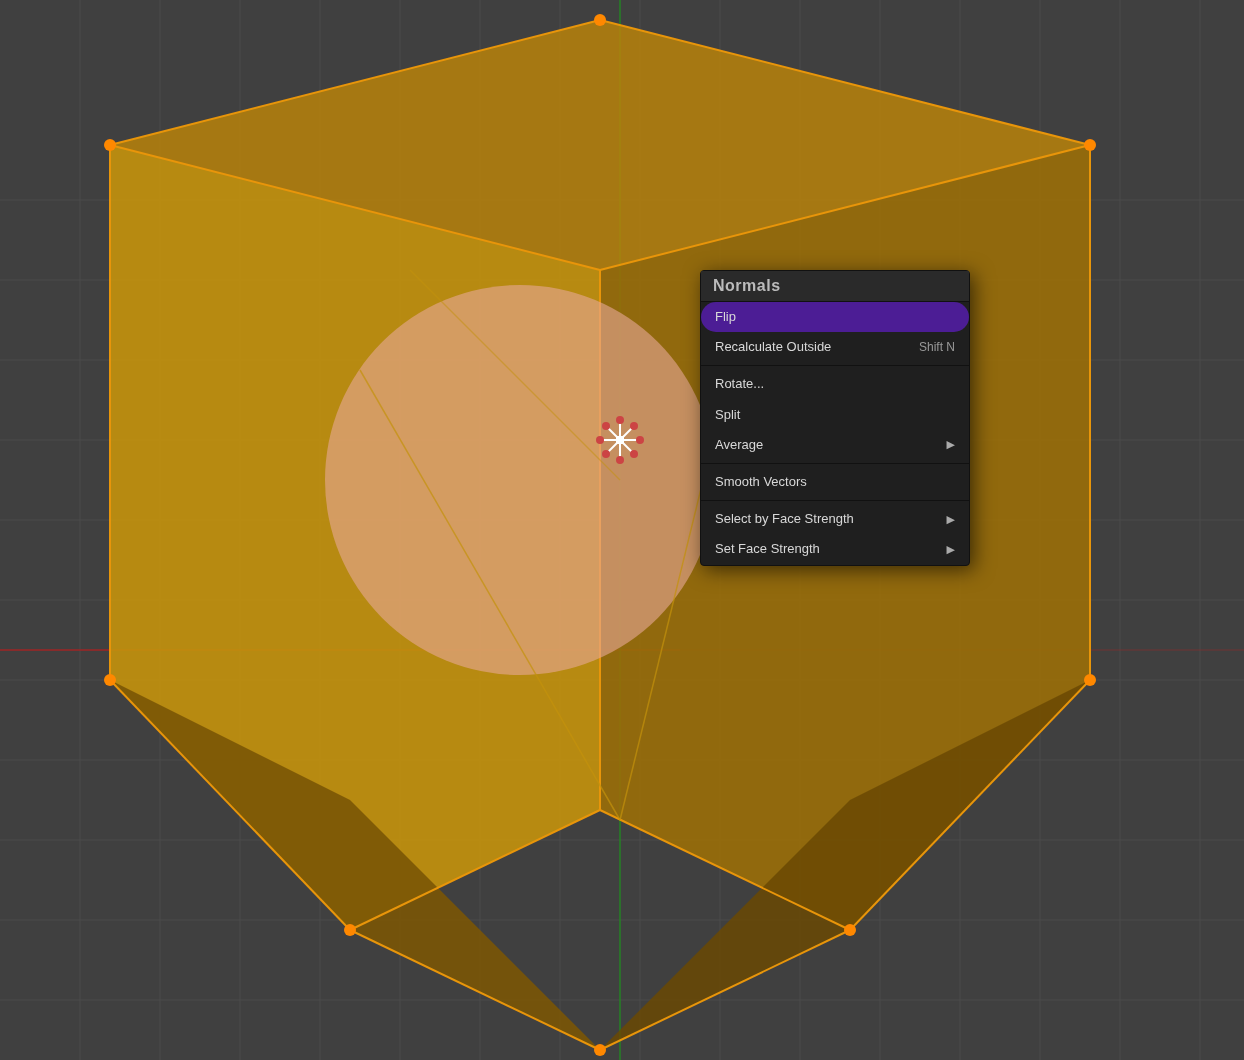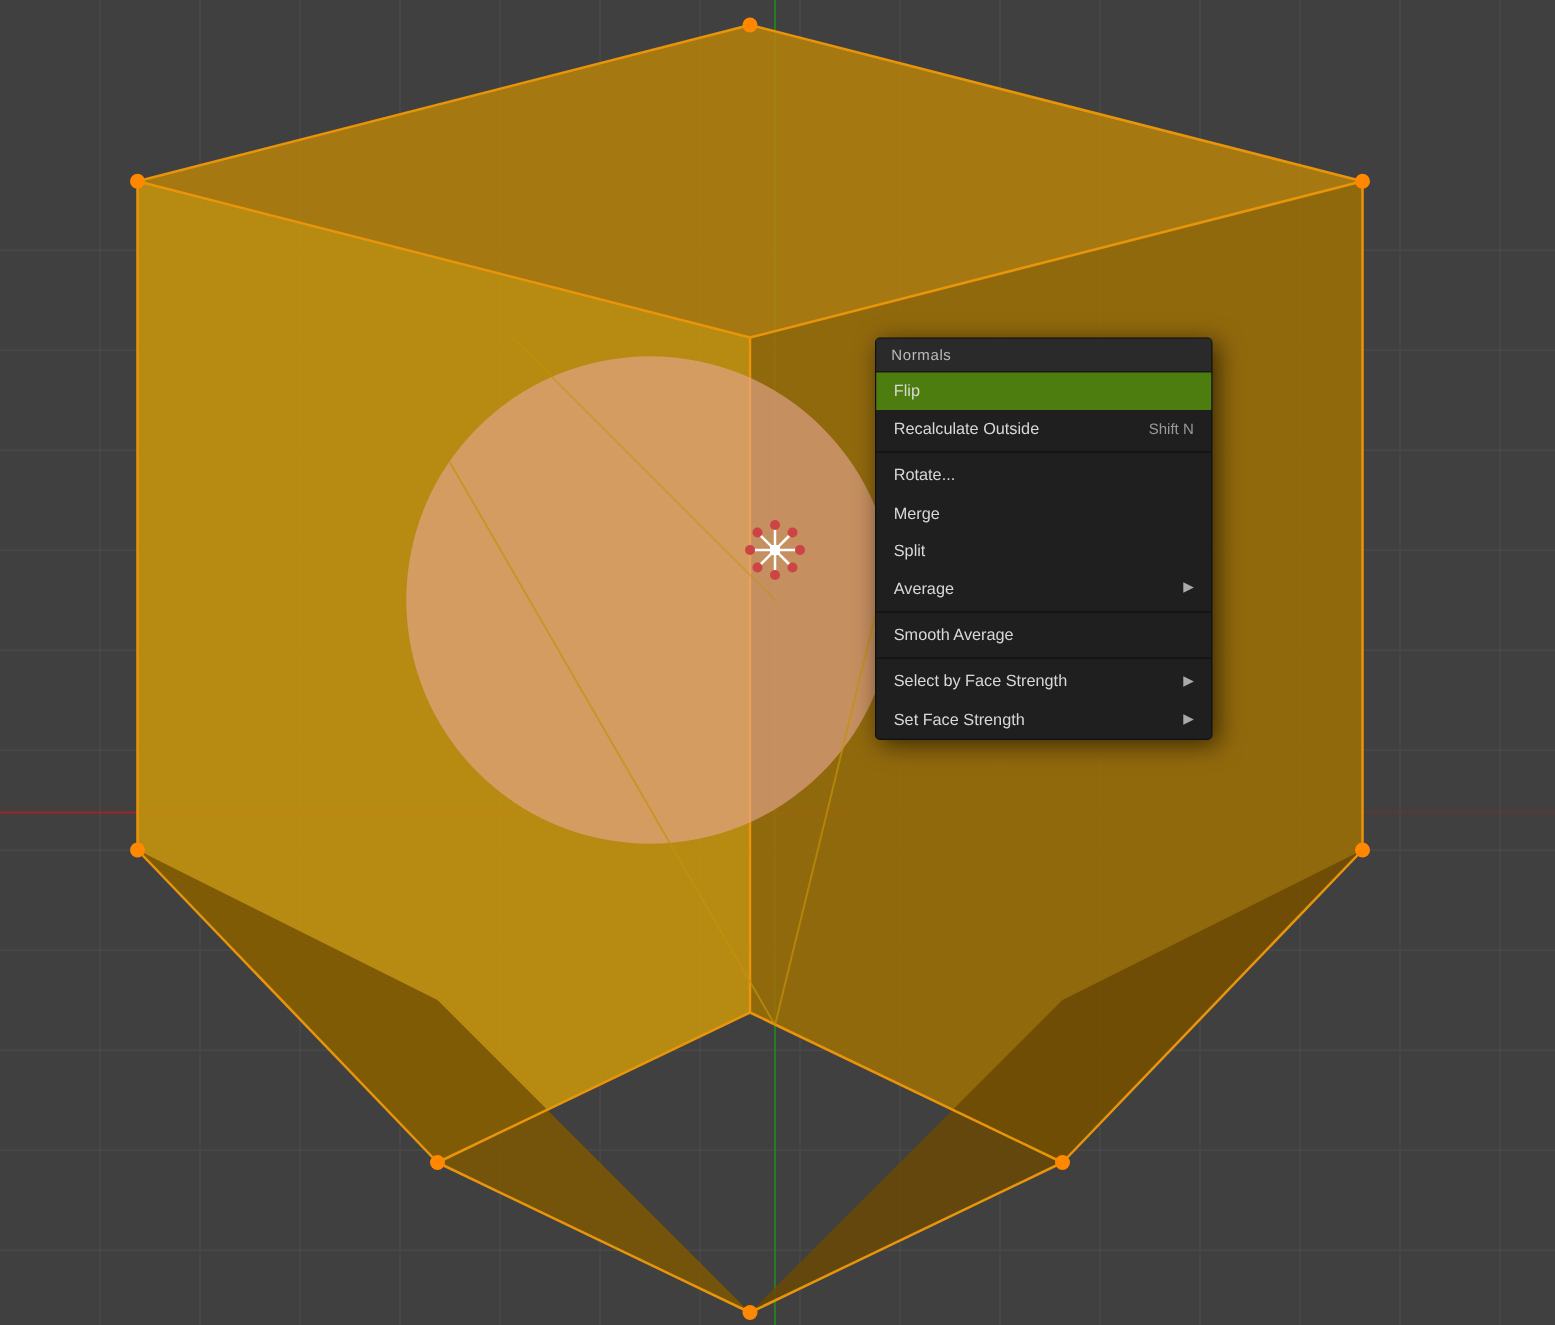--- a/index.html
+++ b/index.html
@@ -35,38 +35,39 @@
       box-shadow: 4px 4px 20px rgba(0,0,0,0.6);
       z-index: 100;
       font-size: 13px;
       color: #e0e0e0;
     }
 
     .menu-header {
       background: #2a2a2a;
       padding: 6px 12px;
       color: #bbb;
-      font-size: 12px;
-      font-weight: normal;
+      font-size: 16px;
+      font-weight: bold;
       border-bottom: 1px solid #111;
       letter-spacing: 0.5px;
     }
 
     .menu-item {
       display: flex;
       align-items: center;
       justify-content: space-between;
       padding: 6px 14px;
       cursor: pointer;
       color: #d8d8d8;
       line-height: 1.4;
     }
 
     .menu-item.active {
-      background: #4d7c0f;
+      background: #4c1d95;
+      border-radius: 15px;
     }
 
     .menu-item .shortcut {
       color: #999;
       font-size: 12px;
       margin-left: 20px;
     }
 
     .menu-item .arrow {
       color: #aaa;
@@ -211,39 +212,36 @@
 
 
   <div class="menu-separator"></div>
 
 
   <div class="menu-item">
     <span>Rotate...</span>
   </div>
 
 
-  <div class="menu-item">
-    <span>Merge</span>
-  </div>
 
   <div class="menu-item">
     <span>Split</span>
   </div>
 
   <div class="menu-item">
     <span>Average</span>
     <span class="arrow">▶</span>
   </div>
 
   <div class="menu-separator"></div>
 
 
 
   <div class="menu-item">
-    <span>Smooth Average</span>
+    <span>Smooth Vectors</span>
   </div>
 
 
   <div class="menu-separator"></div>
 
   <div class="menu-item">
     <span>Select by Face Strength</span>
     <span class="arrow">▶</span>
   </div>
 

